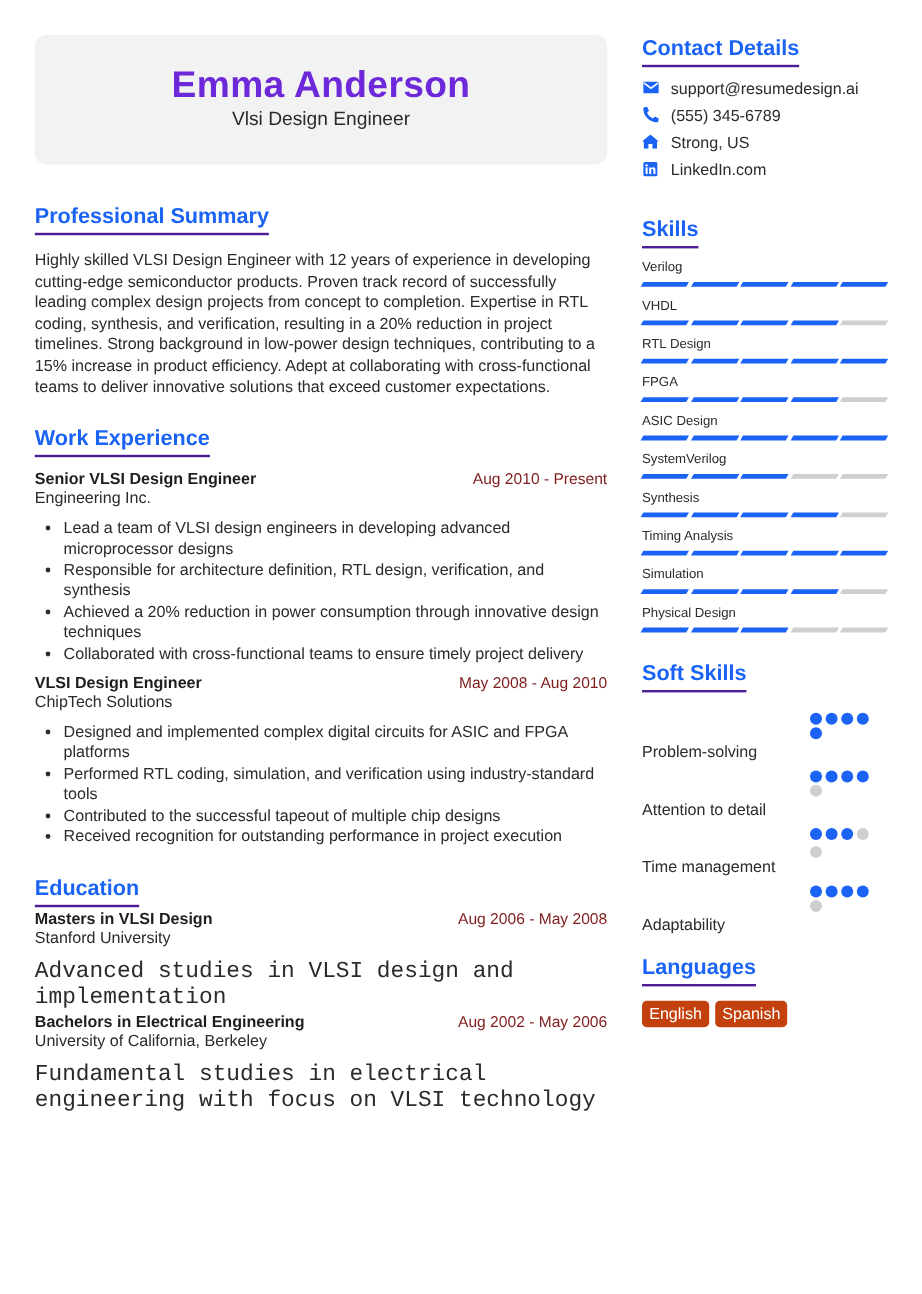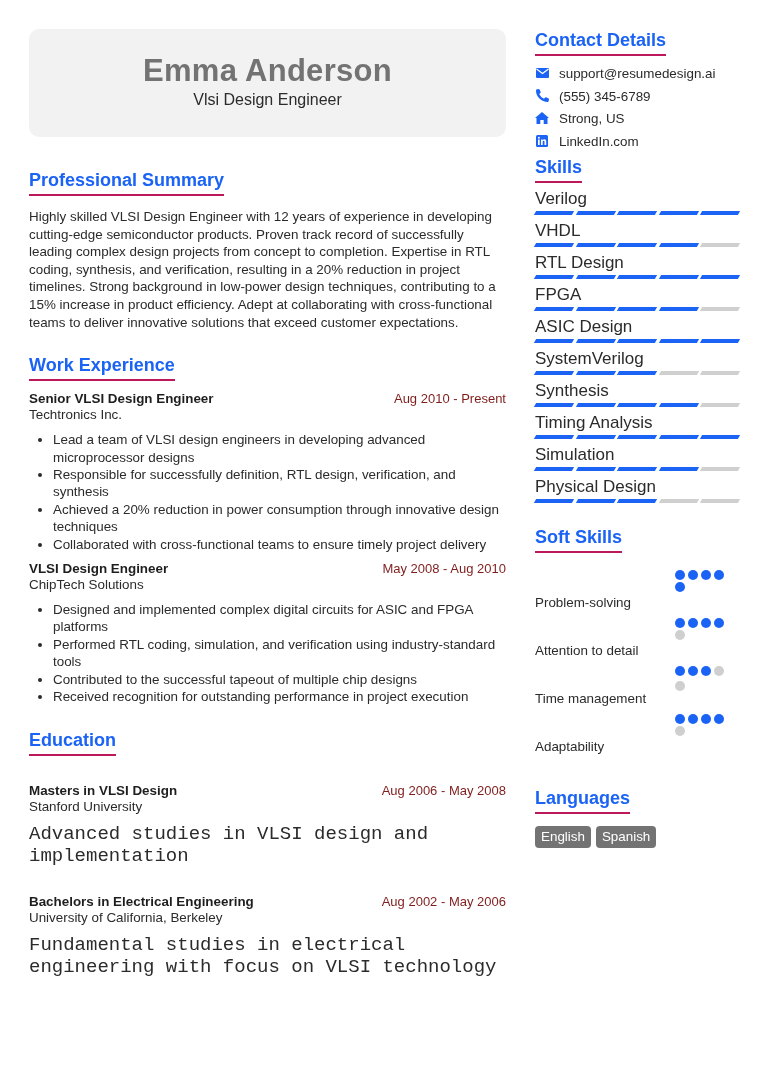--- a/index.html
+++ b/index.html
@@ -3,57 +3,57 @@
 <meta charset="utf-8">
 <style>
   * { box-sizing: border-box; margin: 0; padding: 0; }
   html, body { width: 768px; height: 1078px; background: #ffffff; }
   body { font-family: "Liberation Sans", sans-serif; color: #2b2b2b; position: relative; overflow: hidden; }
   .page { position: relative; width: 768px; height: 1078px; }
   .left { position: absolute; left: 29px; top: 29px; width: 477px; }
   .right { position: absolute; left: 535px; top: 29px; width: 210px; }
 
   .header { background: #f2f2f2; border-radius: 10px; height: 108px; text-align: center; padding-top: 24px; }
-  .header .name { font-size: 31px; font-weight: bold; color: #737373; letter-spacing: 0.3px; line-height: 36px; }
+  .header .name { font-size: 31px; font-weight: bold; color: #6d28d9; letter-spacing: 0.3px; line-height: 36px; }
   .header .title { font-size: 16px; color: #2b2b2b; margin-top: 2px; }
 
-  .sec-title { display: inline-block; font-size: 18px; font-weight: bold; color: #1a63f5; padding-bottom: 3px; border-bottom: 2px solid #be185d; line-height: 22px; }
+  .sec-title { display: inline-block; font-size: 18px; font-weight: bold; color: #1a63f5; padding-bottom: 3px; border-bottom: 2px solid #4c1d95; line-height: 22px; }
 
   .summary { font-size: 13.4px; line-height: 17.6px; margin-top: 12px; color: #2b2b2b; }
 
   .job { margin-top: 10px; }
   .job-head { display: flex; justify-content: space-between; align-items: baseline; }
   .job-title { font-size: 13.4px; font-weight: bold; color: #1e1e1e; }
   .job-date { font-size: 13px; color: #7f1d1d; }
   .job-company { font-size: 13.4px; color: #2b2b2b; margin-top: 1px; }
   ul.bullets { margin-top: 9px; padding-left: 24px; }
   ul.bullets li { font-size: 13.4px; line-height: 17.4px; color: #2b2b2b; }
 
-  .edu { margin-top: 27px; }
+  .edu { margin-top: 2px; }
   .edu-desc { font-size: 19px; margin-top: 9px; color: #2b2b2b; font-family: Liberation Mono, monospace; }
 
   .contact-list { margin-top: 10px; }
   .contact-item { display: flex; align-items: flex-start; height: 22.5px; font-size: 13.4px; color: #2b2b2b; }
   .contact-item .ic { width: 14px; height: 14px; margin-right: 10px; display: inline-flex; align-items: center; justify-content: center; }
 
   .skill { margin-top: 0; }
-  .skill-name { font-size: 17px; color: #2b2b2b; height: 20px; line-height: 20px; }
+  .skill-name { font-size: 11px; color: #2b2b2b; height: 20px; line-height: 20px; }
   .bars { display: flex; gap: 4px; height: 5px; margin-top: 2px; margin-bottom: 5px; }
   .bar { width: 37.5px; height: 4px; transform: skewX(-30deg); background: #cfcfcf; }
   .bar.on { background: #1a63f5; }
 
   .soft { margin-top: 12px; }
   .soft-row { display: flex; font-size: 13.4px; color: #2b2b2b; }
   .soft-name { width: 140px; line-height: 20px; margin-top: 28px; }
   .dots { width: 52px; display: flex; flex-wrap: wrap; gap: 0 3px; padding-top: 5px; height: 22px; }
   .dot { width: 10px; height: 10px; border-radius: 50%; background: #cfcfcf; margin-bottom: 8px; }
   .dot.on { background: #1a63f5; }
 
   .langs { display: flex; gap: 5px; margin-top: 12px; }
-  .lang { background: #737373; color: #fff; font-size: 13.4px; padding: 3px 6px 4px 6px; border-radius: 4px; }
+  .lang { background: #c2410c; color: #fff; font-size: 13.4px; padding: 3px 6px 4px 6px; border-radius: 4px; }
 </style>
 </head>
 <body>
 
 <div class="page">
 
   <div class="left">
     <div class="header">
       <div class="name">Emma Anderson</div>
       <div class="title">Vlsi Design Engineer</div>
@@ -65,24 +65,24 @@
     </div>
 
     <div style="margin-top:23px;">
       <div class="sec-title">Work Experience</div>
 
       <div class="job">
         <div class="job-head">
           <span class="job-title">Senior VLSI Design Engineer</span>
           <span class="job-date">Aug 2010 - Present</span>
         </div>
-        <div class="job-company">Techtronics Inc.</div>
+        <div class="job-company">Engineering Inc.</div>
         <ul class="bullets">
           <li>Lead a team of VLSI design engineers in developing advanced microprocessor designs</li>
-          <li>Responsible for successfully definition, RTL design, verification, and synthesis</li>
+          <li>Responsible for architecture definition, RTL design, verification, and synthesis</li>
           <li>Achieved a 20% reduction in power consumption through innovative design techniques</li>
           <li>Collaborated with cross-functional teams to ensure timely project delivery</li>
         </ul>
       </div>
 
       <div class="job" style="margin-top:8px;">
         <div class="job-head">
           <span class="job-title">VLSI Design Engineer</span>
           <span class="job-date">May 2008 - Aug 2010</span>
         </div>
@@ -155,21 +155,21 @@
                 <rect x="2" y="4.5" width="1.7" height="5.5" fill="#fff"></rect>
                 <circle cx="2.85" cy="2.8" r="1" fill="#fff"></circle>
                 <path d="M5 4.5 H6.6 V5.3 C7 4.6 7.7 4.3 8.4 4.3 C9.6 4.3 10.2 5 10.2 6.4 V10 H8.5 V6.8 C8.5 6.1 8.2 5.8 7.7 5.8 C7.1 5.8 6.7 6.2 6.7 6.9 V10 H5 Z" fill="#fff"></path>
               </svg>
           </span>
           <span>LinkedIn.com</span>
         </div>
       </div>
     </div>
 
-    <div style="">
+    <div style="margin-top:24px;">
       <div class="sec-title">Skills</div>
       <div id="skills-list" style="margin-top:6px;">
           <div class="skill">
             <div class="skill-name">Verilog</div>
             <div class="bars">
               <span class="bar on"></span>
               <span class="bar on"></span>
               <span class="bar on"></span>
               <span class="bar on"></span>
               <span class="bar on"></span>
@@ -307,21 +307,21 @@
               <span class="dot on"></span>
               <span class="dot on"></span>
               <span class="dot on"></span>
               <span class="dot on"></span>
               <span class="dot" style="margin-top: -6px;"></span>
             </div>
           </div>
         </div>
     </div>
 
-    <div style="margin-top:30px;">
+    <div style="margin-top:14px;">
       <div class="sec-title">Languages</div>
       <div class="langs">
         <span class="lang">English</span>
         <span class="lang">Spanish</span>
       </div>
     </div>
   </div>
 </div>
 
 </body></html>

